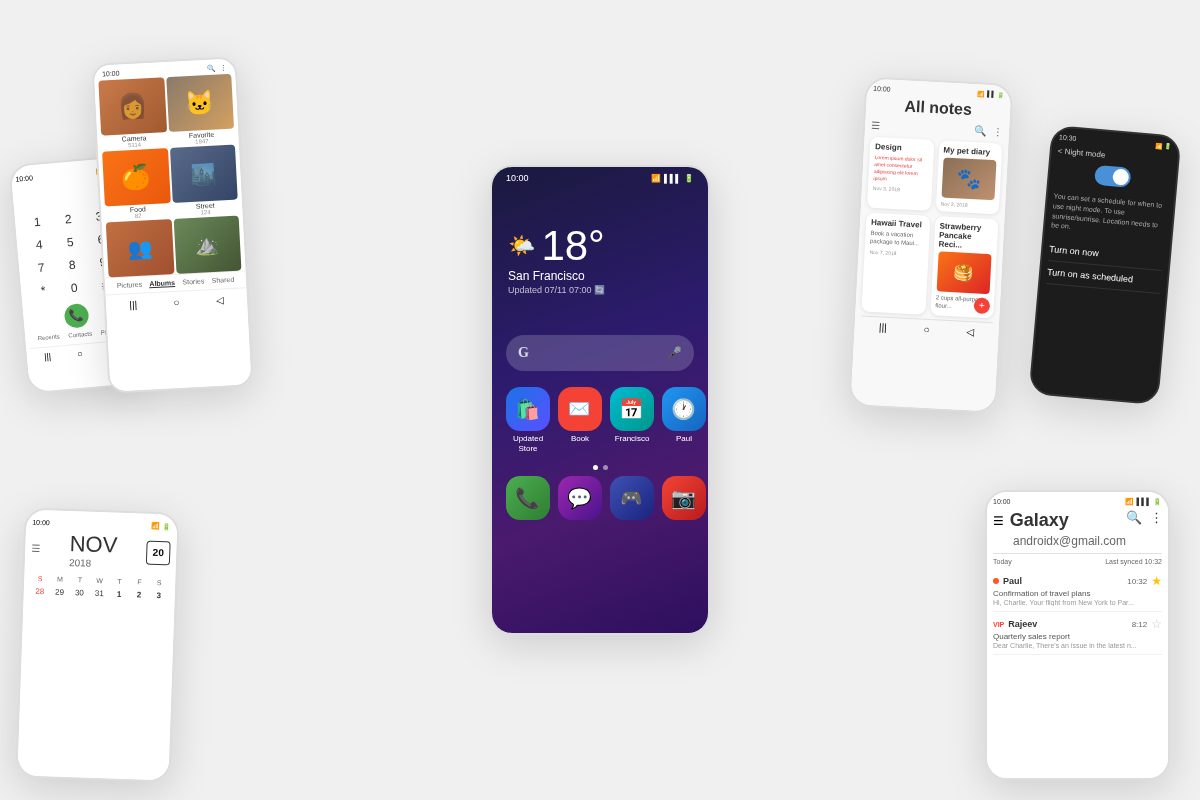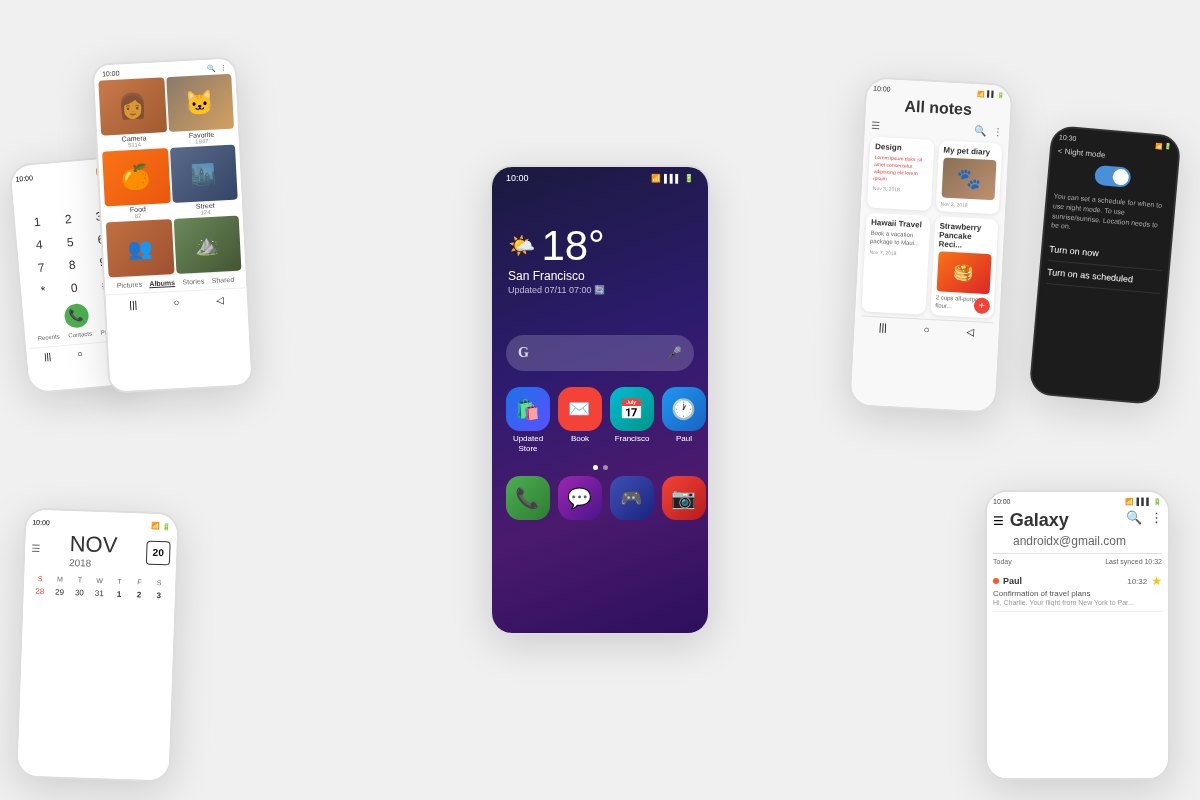--- a/index.html
+++ b/index.html
@@ -851,14 +851,28 @@
         </span>
         <div style="display:flex;align-items:center;gap:4px;">
           <span class="email-time">10:32</span>
           <span class="email-star">★</span>
         </div>
       </div>
       <div class="email-subject">Confirmation of travel plans</div>
       <div class="email-preview">Hi, Charlie. Your flight from New York to Par...</div>
     </div>
 
+    <div class="email-item">
+      <div class="email-item-header">
+        <span class="email-sender">
+          <span class="vip-label">VIP</span>
+          Rajeev
+        </span>
+        <div style="display:flex;align-items:center;gap:4px;">
+          <span class="email-time">8:12</span>
+          <span class="email-star-outline">☆</span>
+        </div>
+      </div>
+      <div class="email-subject">Quarterly sales report</div>
+      <div class="email-preview">Dear Charlie, There's an issue in the latest n...</div>
+    </div>
   </div>
 </div>
 
 </body></html>

